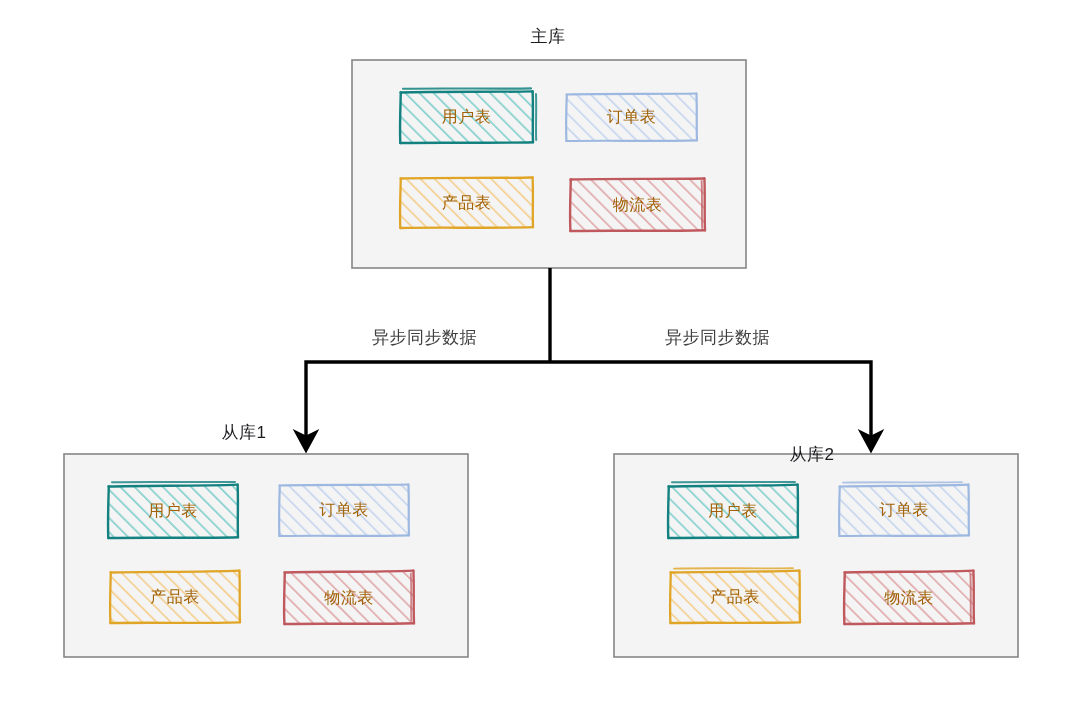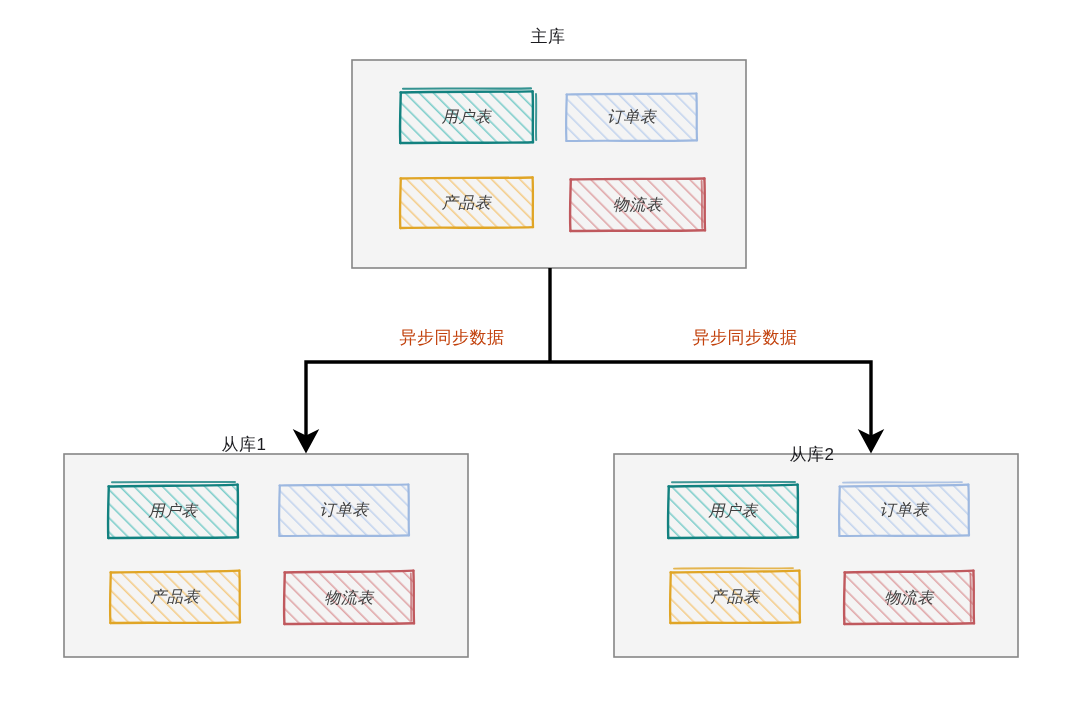--- a/index.html
+++ b/index.html
@@ -28,34 +28,33 @@
     position: absolute;
     font-size: 17px;
     color: #1b1b1f;
     white-space: nowrap;
     letter-spacing: 0.5px;
     text-align: center;
   }
   .edge-label {
     position: absolute;
     font-size: 17px;
-    color: #c2410c;
+    color: #404040;
     white-space: nowrap;
     letter-spacing: 0.5px;
-    text-align: center;
+    text-align: left;
   }
   .table-label {
     position: absolute;
     font-size: 16px;
-    color: #404040;
+    color: #a16207;
     white-space: nowrap;
     letter-spacing: 0.5px;
     text-align: center;
     font-weight: 500;
-    font-style: italic;
   }
 </style>
 </head>
 <body>
 
 <div id="canvas">
 
   <svg class="layer" viewBox="0 0 1080 707" xmlns="http://www.w3.org/2000/svg">
     <defs>
       <pattern id="hatch-teal" patternUnits="userSpaceOnUse" width="10" height="10" patternTransform="rotate(-45)">
@@ -200,21 +199,21 @@
       <path d="M550,362 L306,362 L306,440" fill="none" stroke="#000000" stroke-width="3.4" stroke-linecap="butt" stroke-linejoin="miter" marker-end="url(#arrowhead)"></path>
     </g>
 
     <g>
       <path d="M550,362 L871,362 L871,440" fill="none" stroke="#000000" stroke-width="3.4" stroke-linecap="butt" stroke-linejoin="miter" marker-end="url(#arrowhead)"></path>
     </g>
   </svg>
 
   <div class="db-title" style="left:498px; top:25px; width:100px;">主库</div>
 
-  <div class="db-title" style="left:194px; top:421px; width:100px;margin-top:12px;">从库1</div>
+  <div class="db-title" style="left:194px; top:421px; width:100px;">从库1</div>
 
   <div class="db-title" style="left:762px; top:443px; width:100px;">从库2</div>
 
   <div class="edge-label" style="left:372px; top:326px; width:160px;">异步同步数据</div>
 
   <div class="edge-label" style="left:665px; top:326px; width:160px;">异步同步数据</div>
 
   <div class="table-label" style="left:400px; top:107px; width:133px;">用户表</div>
   <div class="table-label" style="left:566px; top:107px; width:131px;">订单表</div>
   <div class="table-label" style="left:400px; top:193px; width:133px;">产品表</div>

